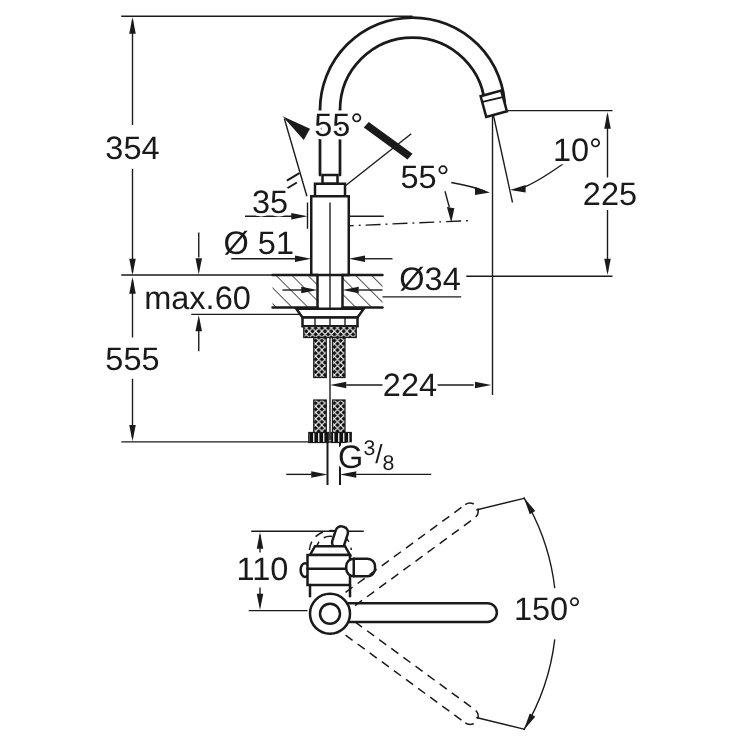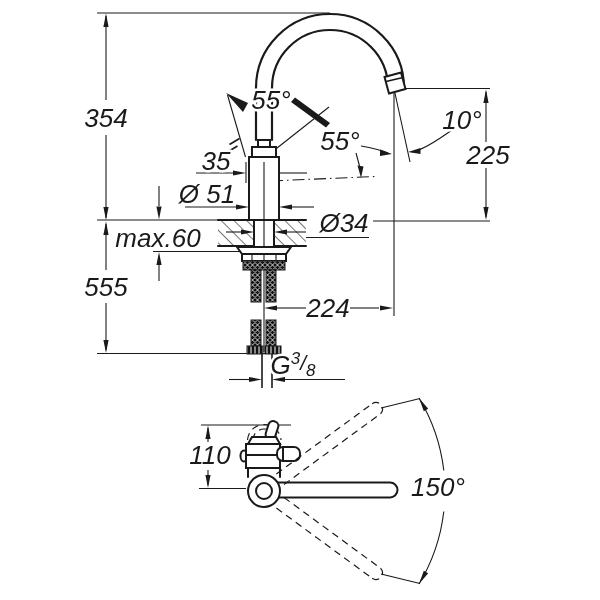--- a/index.html
+++ b/index.html
@@ -1,16 +1,16 @@
 <!DOCTYPE html>
 <html><head>
 <meta charset="utf-8">
 <style>
   html,body { margin:0; padding:0; background:#fff; }
-  #stage { width:600px; height:600px; background:#fff; position:relative;font-style:italic; }
+  #stage { width:600px; height:600px; background:#fff; position:relative; }
   svg { display:block; }
   .o  { stroke:#1a1a1a; stroke-width:2;   fill:none; stroke-linecap:round; }
   .o2 { stroke:#1a1a1a; stroke-width:2.2; fill:none; stroke-linecap:round; }
   .ow { stroke:#1a1a1a; stroke-width:2;   fill:#fff; }
   .thin { stroke:#1a1a1a; stroke-width:1.1; fill:none; }
   .thin16 { stroke:#1a1a1a; stroke-width:1.6; fill:none; }
   .dashline { stroke:#1a1a1a; stroke-width:1.2; fill:none; stroke-dasharray:7 5; }
   .cdash { stroke:#1a1a1a; stroke-width:1.1; fill:none; stroke-dasharray:12 4 1.5 4; }
   .ah { fill:#1a1a1a; stroke:none; }
   text { font-family:"Liberation Sans", sans-serif; font-size:26px; fill:#1a1a1a;

